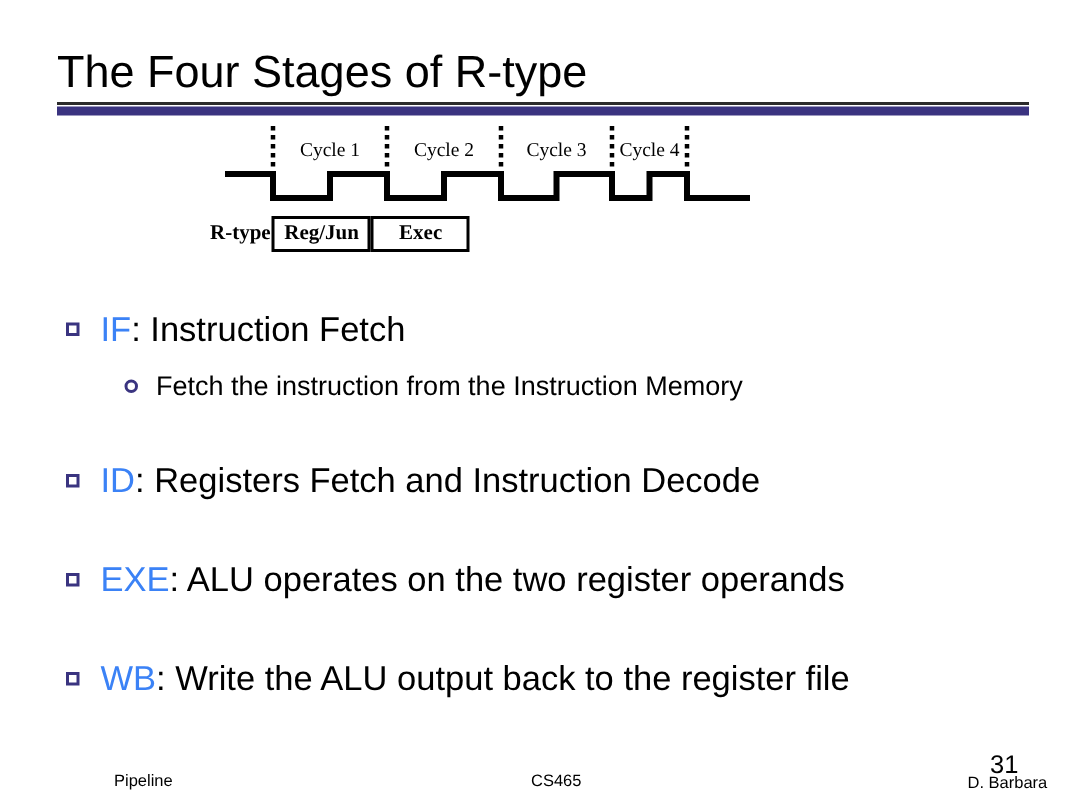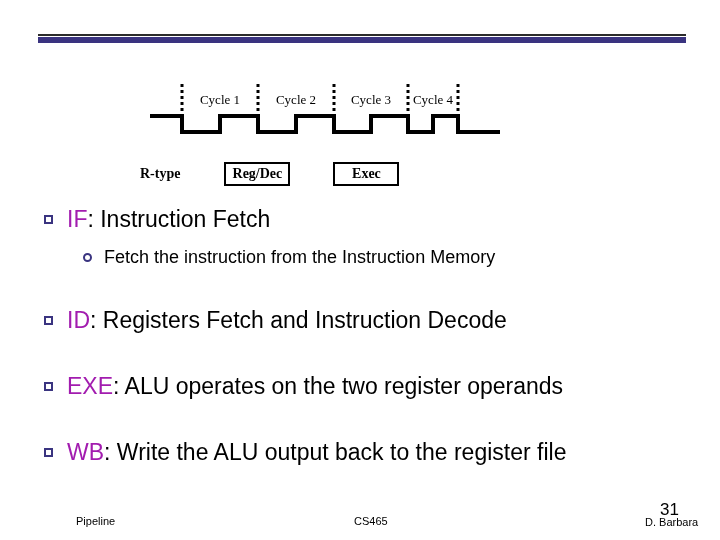--- a/index.html
+++ b/index.html
@@ -48,25 +48,24 @@
     top: 84px;
     width: 350px;
     height: 54px;
   }
   #clock-diagram svg { display:block; }
 
   
   #stage-row {
     position: absolute;
     left: 140px;
-    top: 162px;
+    top: 144px;
     display: flex;
     align-items: stretch;
     height: 24px;
-    gap: 43px;
   }
   #stage-rtype-label {
     font-family: "Liberation Serif", serif;
     font-weight: bold;
     font-size: 14px;
     color: #000000;
     display: flex;
     align-items: center;
     padding-right: 1px;
     white-space: nowrap;
@@ -105,21 +104,21 @@
     margin-top: 9px;
     margin-right: 14px;
   }
   .bullet-l1-text {
     font-size: 23px;
     line-height: 27px;
     color: #000000;
     font-family: "Liberation Sans", sans-serif;
   }
   .accent {
-    color: #a21caf;
+    color: #3b82f6;
   }
 
   .bullet-l2 {
     position: absolute;
     left: 83px;
     display: flex;
     align-items: flex-start;
     white-space: nowrap;
   }
   .marker-circle {
@@ -155,20 +154,21 @@
   }
   #footer-left   { left: 76px;  top: 515px; }
   #footer-center { left: 354px; top: 515px; }
   #footer-author { left: 625px; top: 516px; padding-left: 20px; }
   #footer-pagenum{ left: 660px; top: 500px; font-size: 17px; }
 </style>
 </head>
 <body>
 
 <div id="title-block">
+  <div id="page-title">The Four Stages of R-type</div>
   <div id="title-rule-thin"></div>
   <div id="title-rule-thick"></div>
 </div>
 
 <div id="clock-diagram">
   <svg width="350" height="54" viewBox="0 0 350 54" xmlns="http://www.w3.org/2000/svg">
 
     <g stroke="#000000" stroke-width="3" stroke-dasharray="3,3">
       <line x1="32" y1="0" x2="32" y2="32"></line>
       <line x1="108" y1="0" x2="108" y2="32"></line>
@@ -183,21 +183,21 @@
       <text x="221" y="20">Cycle 3</text>
       <text x="283" y="20">Cycle 4</text>
     </g>
 
     <polyline fill="none" stroke="#000000" stroke-width="4" stroke-linejoin="miter" stroke-linecap="butt" points="0,32 32,32 32,48 70,48 70,32 108,32 108,48 146,48 146,32 184,32 184,48 221,48 221,32 258,32 258,48 283,48 283,32 308,32 308,48 350,48"></polyline>
   </svg>
 </div>
 
 <div id="stage-row">
   <div id="stage-rtype-label">R-type</div>
-  <div class="stage-box w-regdec">Reg/Dec</div>
+  <div class="stage-box w-regdec">Reg/Jun</div>
   <div class="stage-box w-exec">Exec</div>
 </div>
 
 <div class="bullet-l1" id="bullet-if">
   <span class="marker-square"></span>
   <span class="bullet-l1-text"><span class="accent">IF</span><span>: </span><span>Instruction Fetch</span></span>
 </div>
 
 <div class="bullet-l2" id="bullet-if-sub">
   <span class="marker-circle"></span>

